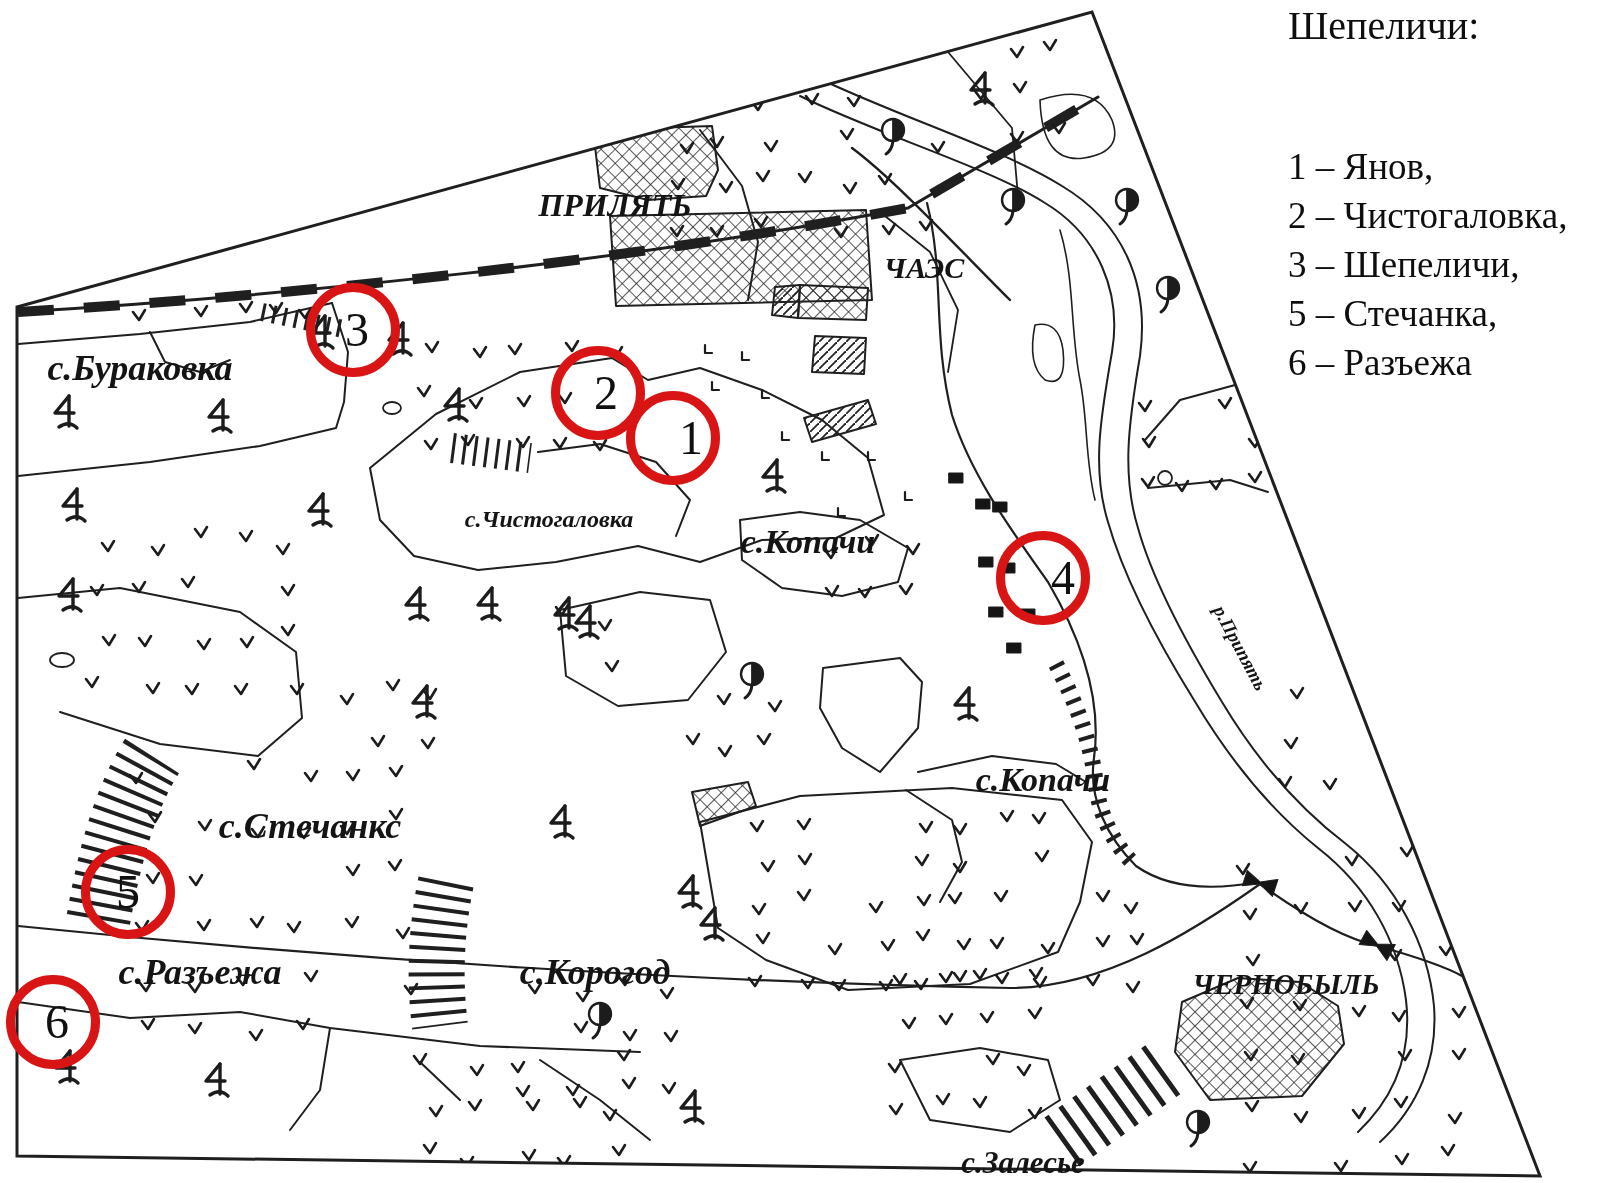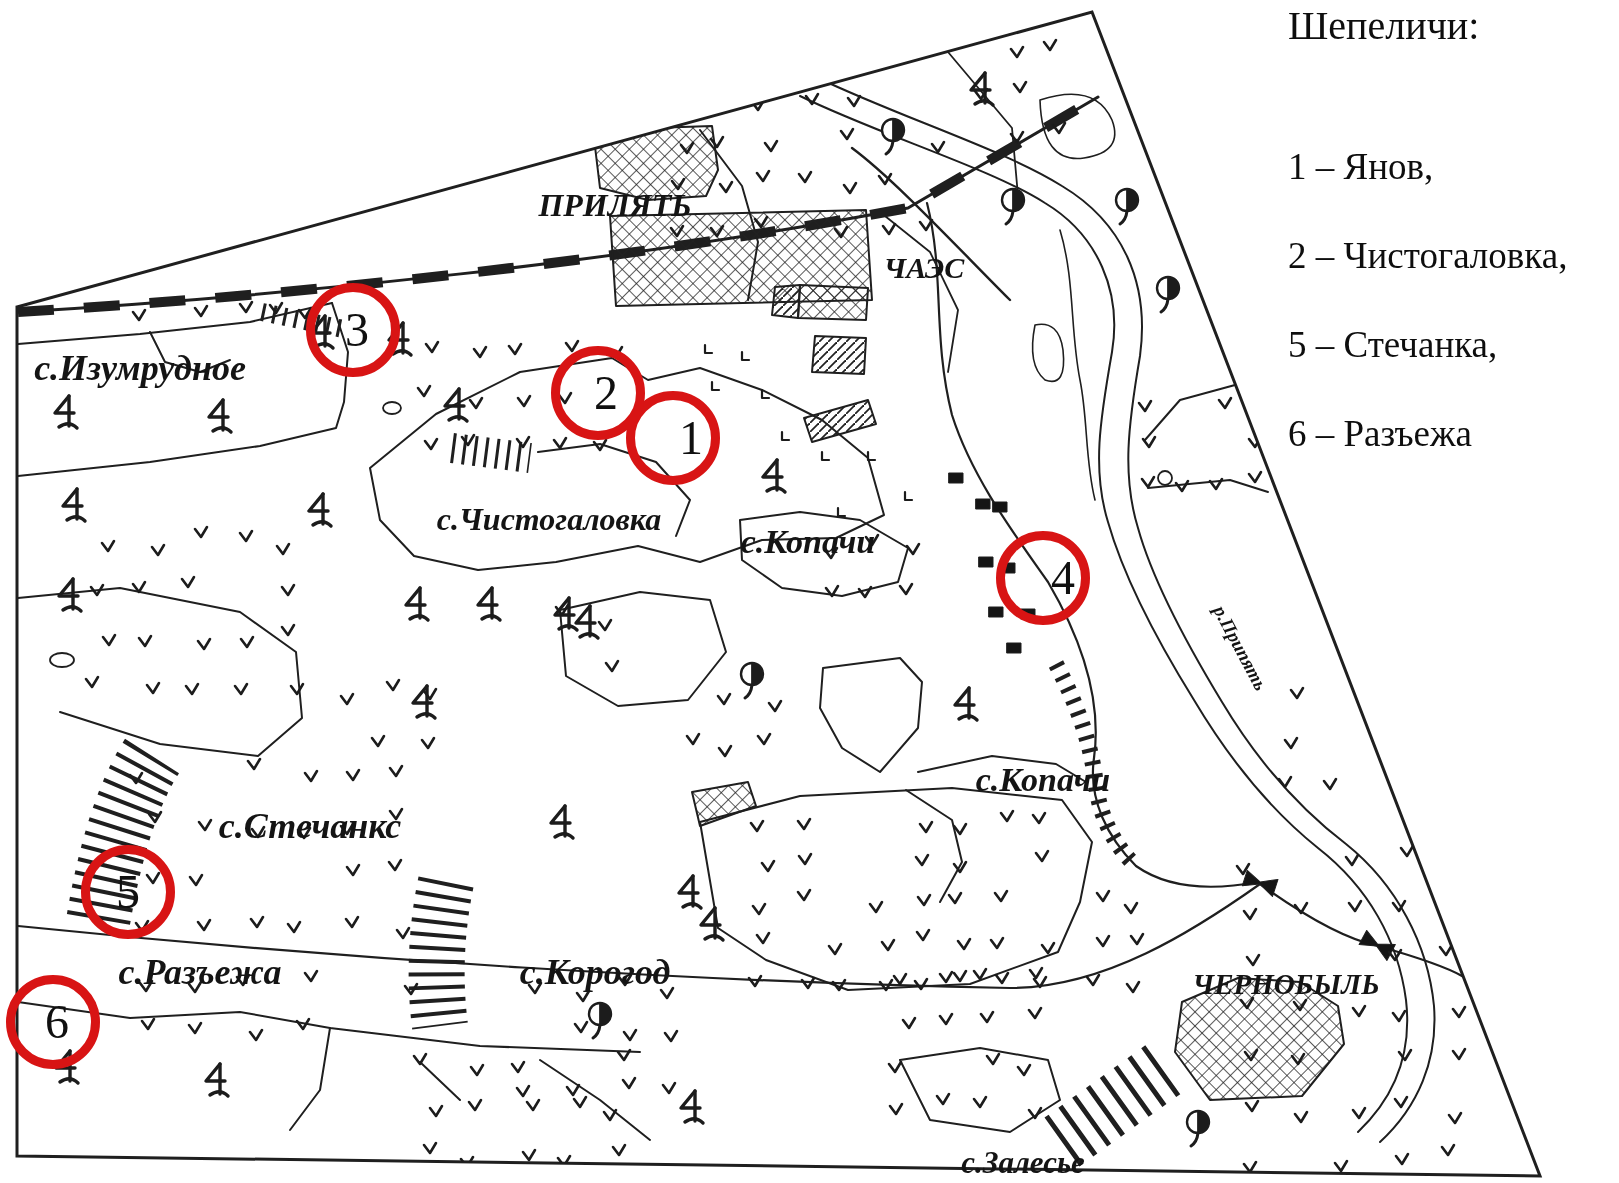--- a/index.html
+++ b/index.html
@@ -8,21 +8,21 @@
   svg.art{position:absolute;left:0;top:0;}
   .labels-layer,.markers-layer{position:absolute;left:0;top:0;width:100%;height:100%;pointer-events:none;}
   .place-label{position:absolute;transform:translate(-50%,-50%);font-style:italic;font-weight:600;
                color:#141414;white-space:nowrap;}
   .marker{position:absolute;box-sizing:border-box;border-radius:50%;
           display:flex;align-items:center;justify-content:center;}
   .marker span{font-style:normal;font-weight:400;color:#101010;font-size:48px;line-height:1;}
   .legend{position:absolute;left:1288px;top:2px;color:#0e0e0e;}
   .legend-title{font-size:40px;line-height:1.2;}
   .legend-items{margin-top:92px;}
-  .legend-row{font-size:37px;line-height:49px;white-space:nowrap;margin-top:40px;}
+  .legend-row{font-size:37px;line-height:49px;white-space:nowrap;}
 </style>
 </head>
 <body>
 
 <div class="stage">
 
   <svg class="art" width="1619" height="1183" viewBox="0 0 1619 1183">
     <defs>
       <clipPath id="mapclip">
         <polygon points="17,307 1092,12 1540,1176 17,1156"></polygon>
@@ -418,22 +418,22 @@
           <use href="#l-sym" transform="translate(868,452)"></use>
           <use href="#l-sym" transform="translate(905,492)"></use>
           <use href="#l-sym" transform="translate(838,508)"></use>
         </g>
     </g>
   </svg>
 
   <div class="labels-layer" id="labels-layer">
       <div class="place-label" style="left: 615px; top: 205px; font-size: 32px;">ПРИЛЯТЬ</div>
       <div class="place-label" style="left: 924px; top: 268px; font-size: 30px;">ЧАЭС</div>
-      <div class="place-label" style="left: 140px; top: 368px; font-size: 36px;">с.Изумрудное</div>
-      <div class="place-label" style="left: 549px; top: 519px; font-size: 32px;">с.Чистогаловка</div>
+      <div class="place-label" style="left: 140px; top: 368px; font-size: 36px;">с.Бураковка</div>
+      <div class="place-label" style="left: 549px; top: 519px; font-size: 24px;">с.Чистогаловка</div>
       <div class="place-label" style="left: 808px; top: 542px; font-size: 34px;">с.Копачи</div>
       <div class="place-label" style="left: 1043px; top: 780px; font-size: 34px;">с.Копачи</div>
       <div class="place-label" style="left: 310px; top: 826px; font-size: 36px;">с.Стечанкс</div>
       <div class="place-label" style="left: 200px; top: 972px; font-size: 36px;">с.Разъежа</div>
       <div class="place-label" style="left: 595px; top: 972px; font-size: 36px;">с.Корогод</div>
       <div class="place-label" style="left: 1286px; top: 984px; font-size: 29px;">ЧЕРНОБЫЛЬ</div>
       <div class="place-label" style="left: 1023px; top: 1163px; font-size: 31px;">с.Залесье</div>
       <div class="place-label" style="left: 1240px; top: 648px; font-size: 19px; transform: translate(-50%, -50%) rotate(62deg);">р.Припять</div>
     </div>
 
@@ -456,17 +456,18 @@
       <div class="marker" style="left: 6px; top: 975px; width: 94px; height: 94px; border: 9px solid rgb(216, 20, 20);">
         <span style="transform: translateX(4px);">6</span>
       </div>
     </div>
 
   <div class="legend">
     <div class="legend-title">Шепеличи:</div>
     <div class="legend-items" id="legend-items">
         <div class="legend-row"><span>1</span><span> – Янов,</span></div>
         <div class="legend-row"><span>2</span><span> – Чистогаловка,</span></div>
+        <div class="legend-row"><span>3</span><span> – Шепеличи,</span></div>
         <div class="legend-row"><span>5</span><span> – Стечанка,</span></div>
         <div class="legend-row"><span>6</span><span> – Разъежа</span></div>
       </div>
   </div>
 </div>
 
 </body></html>

